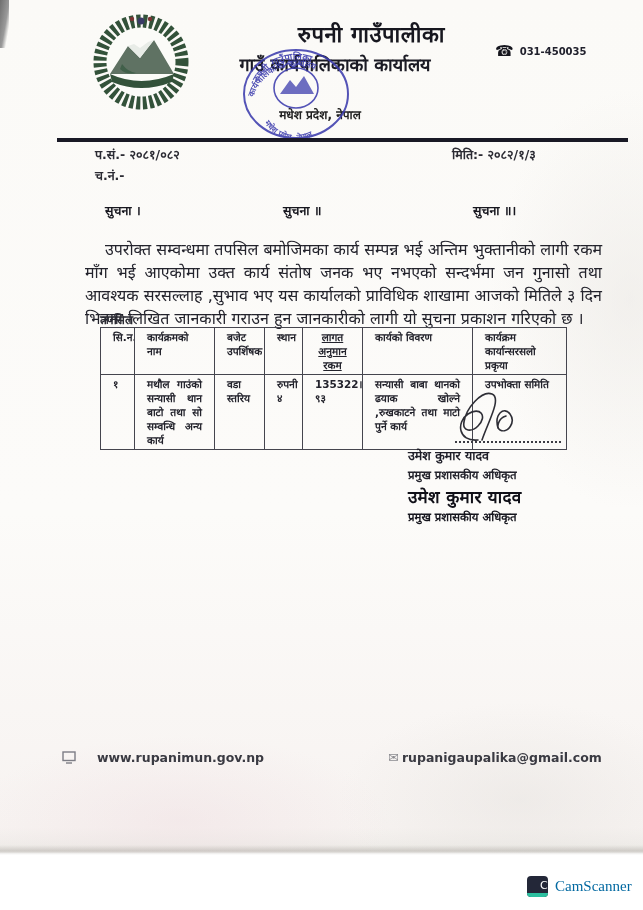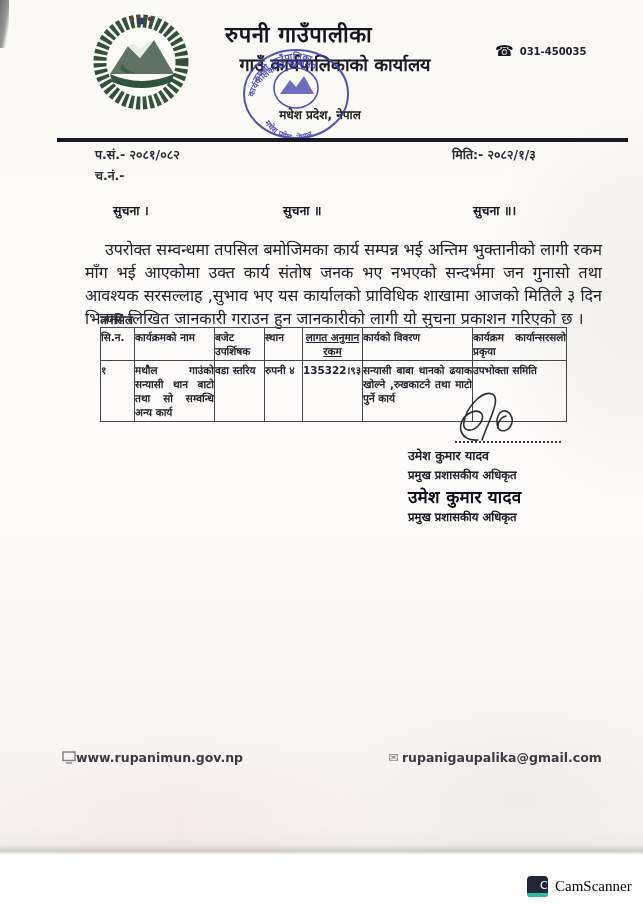--- a/index.html
+++ b/index.html
@@ -17,90 +17,90 @@
       radial-gradient(ellipse 200px 300px at 630px 300px, rgba(232,229,225,.5), transparent 70%),
       linear-gradient(180deg, #fbfaf7 0%, #fcfbf9 60%, #f7f3f1 97%, #eceae6 100%);
   }
   .corner-wedge {
     position:absolute; left:0; top:0; width:9px; height:48px;
     background:linear-gradient(100deg,#6f6f6f 0%, #9a9a9a 55%, transparent 80%);
   }
   .abs { position:absolute; }
 
   
-  .title-main { left:225px; top:18px; width:220px; text-align:left;
+  .title-main { left:225px; top:18px; width:220px; text-align:right;
     font-size:22px; font-weight:bold; color:#17171f; letter-spacing:.5px; }
   .title-sub  { left:185px; top:52px; width:300px; text-align:center;
     font-size:18px; font-weight:bold; color:#1b1b24; }
   .addr-line  { left:230px; top:106px; width:180px; text-align:center;
     font-size:12px; font-weight:bold; color:#222; }
   .phone-wrap { left:495px; top:42px; display:flex; align-items:center; gap:6px; }
   .phone-icon { font-size:15px; color:#15151d; }
   .phone-num  { font-size:10px; font-weight:bold; color:#20202c; }
 
   .emblem { left:82px; top:12px; }
   .stamp  { left:238px; top:48px; opacity:.88; }
 
   .rule { left:57px; top:138px; width:571px; height:4px; background:#191925; }
 
   
   .refno { left:95px;  top:146px; font-size:12.5px; font-weight:bold; }
   .dateno{ left:452px; top:146px; font-size:12.5px; font-weight:bold; }
   .chno  { left:95px;  top:167px; font-size:12.5px; font-weight:bold; }
 
   .notice { top:202px; font-size:12.5px; font-weight:bold; color:#17171f; }
-  .n1 { left:113px;text-align:right; } .n2 { left:283px; } .n3 { left:473px; }
+  .n1 { left:105px;text-align:right; } .n2 { left:283px; } .n3 { left:473px; }
 
   .body-par {
     left:85px; top:238px; width:517px;
     font-size:16px; line-height:23px; text-align:justify;
     text-indent:20px; color:#23232c; font-weight:500;
   }
 
   
   .tapsil { left:100px; top:311px; font-size:12px; font-weight:bold; }
   table.doc {
     position:absolute; left:100px; top:327px; width:466px;
     border-collapse:collapse; table-layout:fixed;
     font-size:10.4px; line-height:1.35; color:#23232c;
   }
   table.doc th, table.doc td {
-    border:1.4px solid #45454e; padding:2px 0; vertical-align:top;
+    border:1.4px solid #45454e; padding:2px 12px; vertical-align:top;
     font-weight:600; text-align:left; overflow:hidden;
   }
   table.doc td.jz, table.doc th.jz { text-align:justify; }
   table.doc th.ctr { text-align:center;text-decoration:underline; }
   .c0{width:34px}.c1{width:80px}.c2{width:50px}.c3{width:38px}.c4{width:60px}.c5{width:110px}.c6{width:94px}
 
   
   .sig-squiggle { left:448px; top:388px; }
   .sig-dots { left:455px; top:441px; width:106px; border-top:2px dotted #3c3c44; }
   .sig-block { left:408px; top:447px; width:190px; text-align:left; }
   .sig-name  { font-size:12.5px; font-weight:bold; color:#1f1f29; }
   .sig-title { font-size:11.5px; font-weight:bold; color:#23232c; margin-top:3px; }
   .sig-name-stamp { font-size:17px; font-weight:bold; color:#101018; margin-top:3px; letter-spacing:.3px; }
   .sig-title-stamp{ font-size:11.5px; font-weight:bold; color:#16161e; margin-top:1px; }
 
   
-  .site-wrap  { left:62px;  top:750px; display:flex; align-items:center; gap:0; }
+  .site-wrap  { left:62px;  top:750px; display:flex; align-items:center; gap:21px; }
   .mail-wrap  { left:388px; top:750px; display:flex; align-items:center; gap:3px; }
   .footer-txt { font-size:12.5px; font-weight:bold; color:#3a3a42; }
   .mail-icon  { font-size:13px; color:#8b8b90; }
 
   .paper-edge { left:0; top:845px; width:643px; height:10px;
     background:linear-gradient(180deg, rgba(190,186,180,.0), rgba(170,166,160,.45) 60%, rgba(255,255,255,1) 100%); }
 
   
   .cs-wrap { left:527px; top:876px; display:flex; align-items:center; gap:7px; }
   .cs-badge { width:21px; height:21px; border-radius:4px; background:#232738;
     position:relative; display:flex; align-items:center; justify-content:center; }
   .cs-badge::after { content:""; position:absolute; left:0; bottom:0; width:100%; height:4px;
     background:#2cbf9f; border-radius:0 0 4px 4px; }
   .cs-txt { color:#fff; font-size:11px; font-weight:normal; letter-spacing:.3px; position:relative; top:-1px;margin-left:20px; }
-  .cs-label { font-family:"Liberation Serif","DejaVu Serif",serif; font-size:15px; color:#000000; }
+  .cs-label { font-family:"Liberation Serif","DejaVu Serif",serif; font-size:15px; color:#0369a1; }
 </style>
 </head>
 <body>
 
 <div class="paper"></div>
 <div class="corner-wedge abs"></div>
 
 <svg class="abs emblem" width="118" height="102" viewBox="0 0 118 102">
   <circle cx="59" cy="50" r="41" fill="none" stroke="#33523a" stroke-width="13" stroke-dasharray="4 2.5"></circle>
   <circle cx="59" cy="50" r="34" fill="#fbfbf8"></circle>

